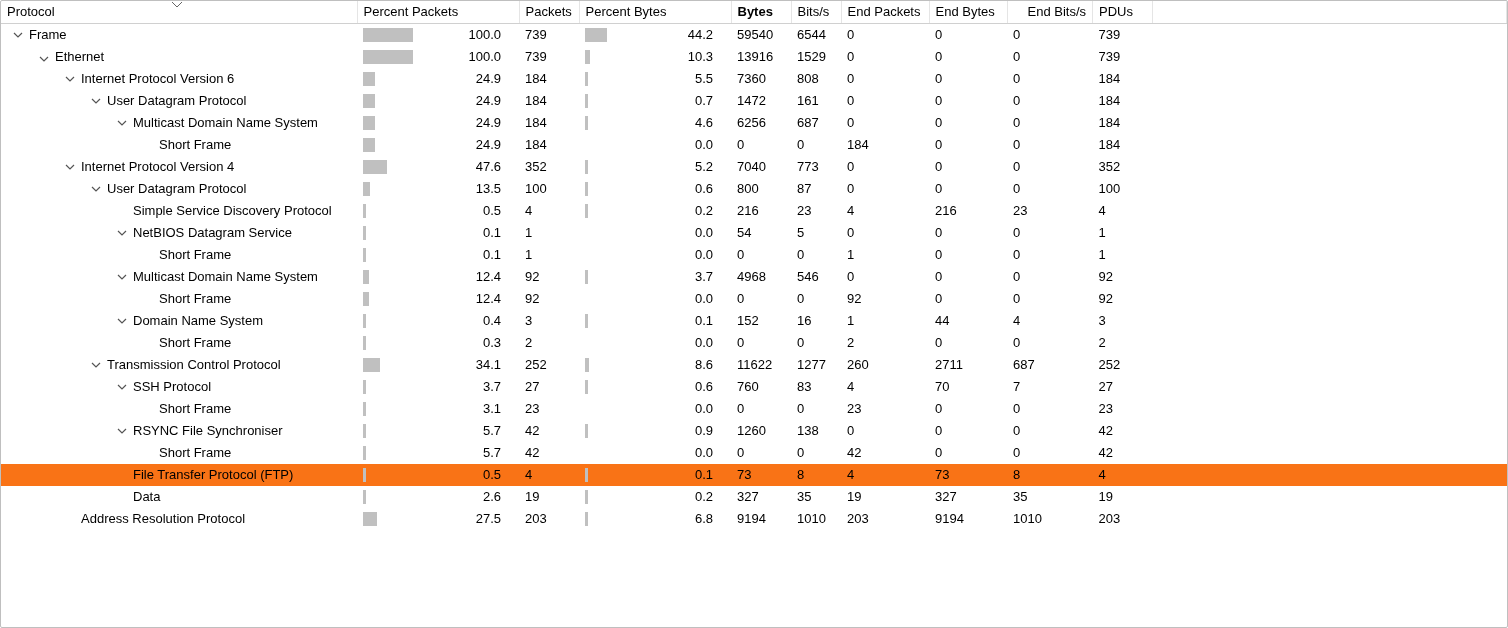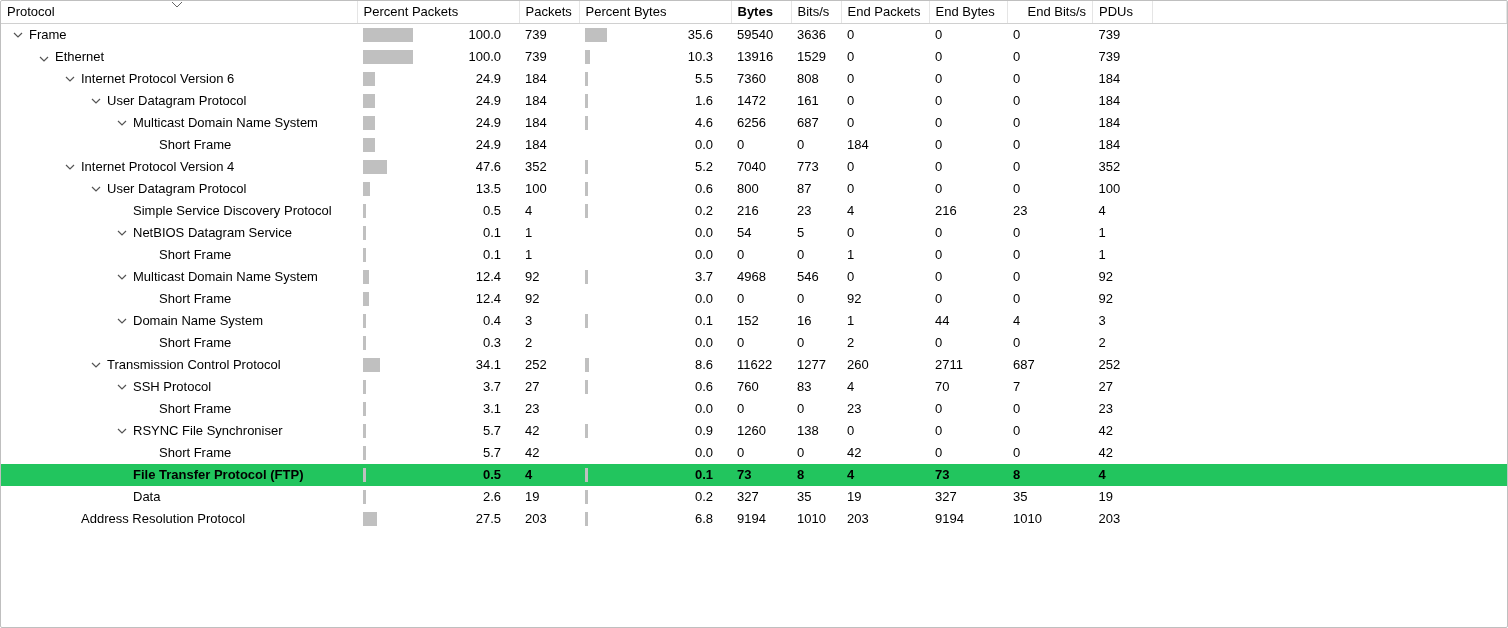--- a/index.html
+++ b/index.html
@@ -41,21 +41,21 @@
     padding: 3px 6px 4px 6px;
     vertical-align: middle;
     white-space: nowrap;
   }
   td {
     padding: 2px 6px 2px 6px;
     vertical-align: middle;
     white-space: nowrap;
     height: 22px;
   }
-  tr.selected td { background: #22c55e; font-weight: bold; }
+  tr.selected td { background: #f97316; }
   .col-protocol { width: 356px; }
   .col-pp       { width: 162px; }
   .col-packets  { width: 60px; }
   .col-pb       { width: 152px; }
   .col-bytes    { width: 60px; font-weight: bold; }
   .col-bits     { width: 50px; }
   .col-endp     { width: 88px; }
   .col-endb     { width: 78px; }
   .col-endbits  { width: 72px; padding-left: 20px; }
   .col-pdus     { width: 60px; }
@@ -140,25 +140,25 @@
               </span>
               <span class="bar-val">100.0</span>
             </div>
           </td>
           <td class="num-left">739</td>
           <td>
             <div class="bar-cell">
               <span class="bar-track">
                 <span class="bar-fill" style="width: 44.2%;"></span>
               </span>
-              <span class="bar-val">35.6</span>
+              <span class="bar-val">44.2</span>
             </div>
           </td>
           <td class="num-left">59540</td>
-          <td class="num-left">3636</td>
+          <td class="num-left">6544</td>
           <td class="num-left">0</td>
           <td class="num-left">0</td>
           <td class="num-left">0</td>
           <td class="num-left">739</td>
           <td></td>
         </tr>
         <tr>
           <td class="col-protocol">
             <div class="proto-cell" style="padding-left: 32px; align-items: flex-end;">
               <span class="caret">
@@ -248,21 +248,21 @@
               </span>
               <span class="bar-val">24.9</span>
             </div>
           </td>
           <td class="num-left">184</td>
           <td>
             <div class="bar-cell">
               <span class="bar-track">
                 <span class="bar-fill" style="width: 3px;"></span>
               </span>
-              <span class="bar-val">1.6</span>
+              <span class="bar-val">0.7</span>
             </div>
           </td>
           <td class="num-left">1472</td>
           <td class="num-left">161</td>
           <td class="num-left">0</td>
           <td class="num-left">0</td>
           <td class="num-left">0</td>
           <td class="num-left">184</td>
           <td></td>
         </tr>

